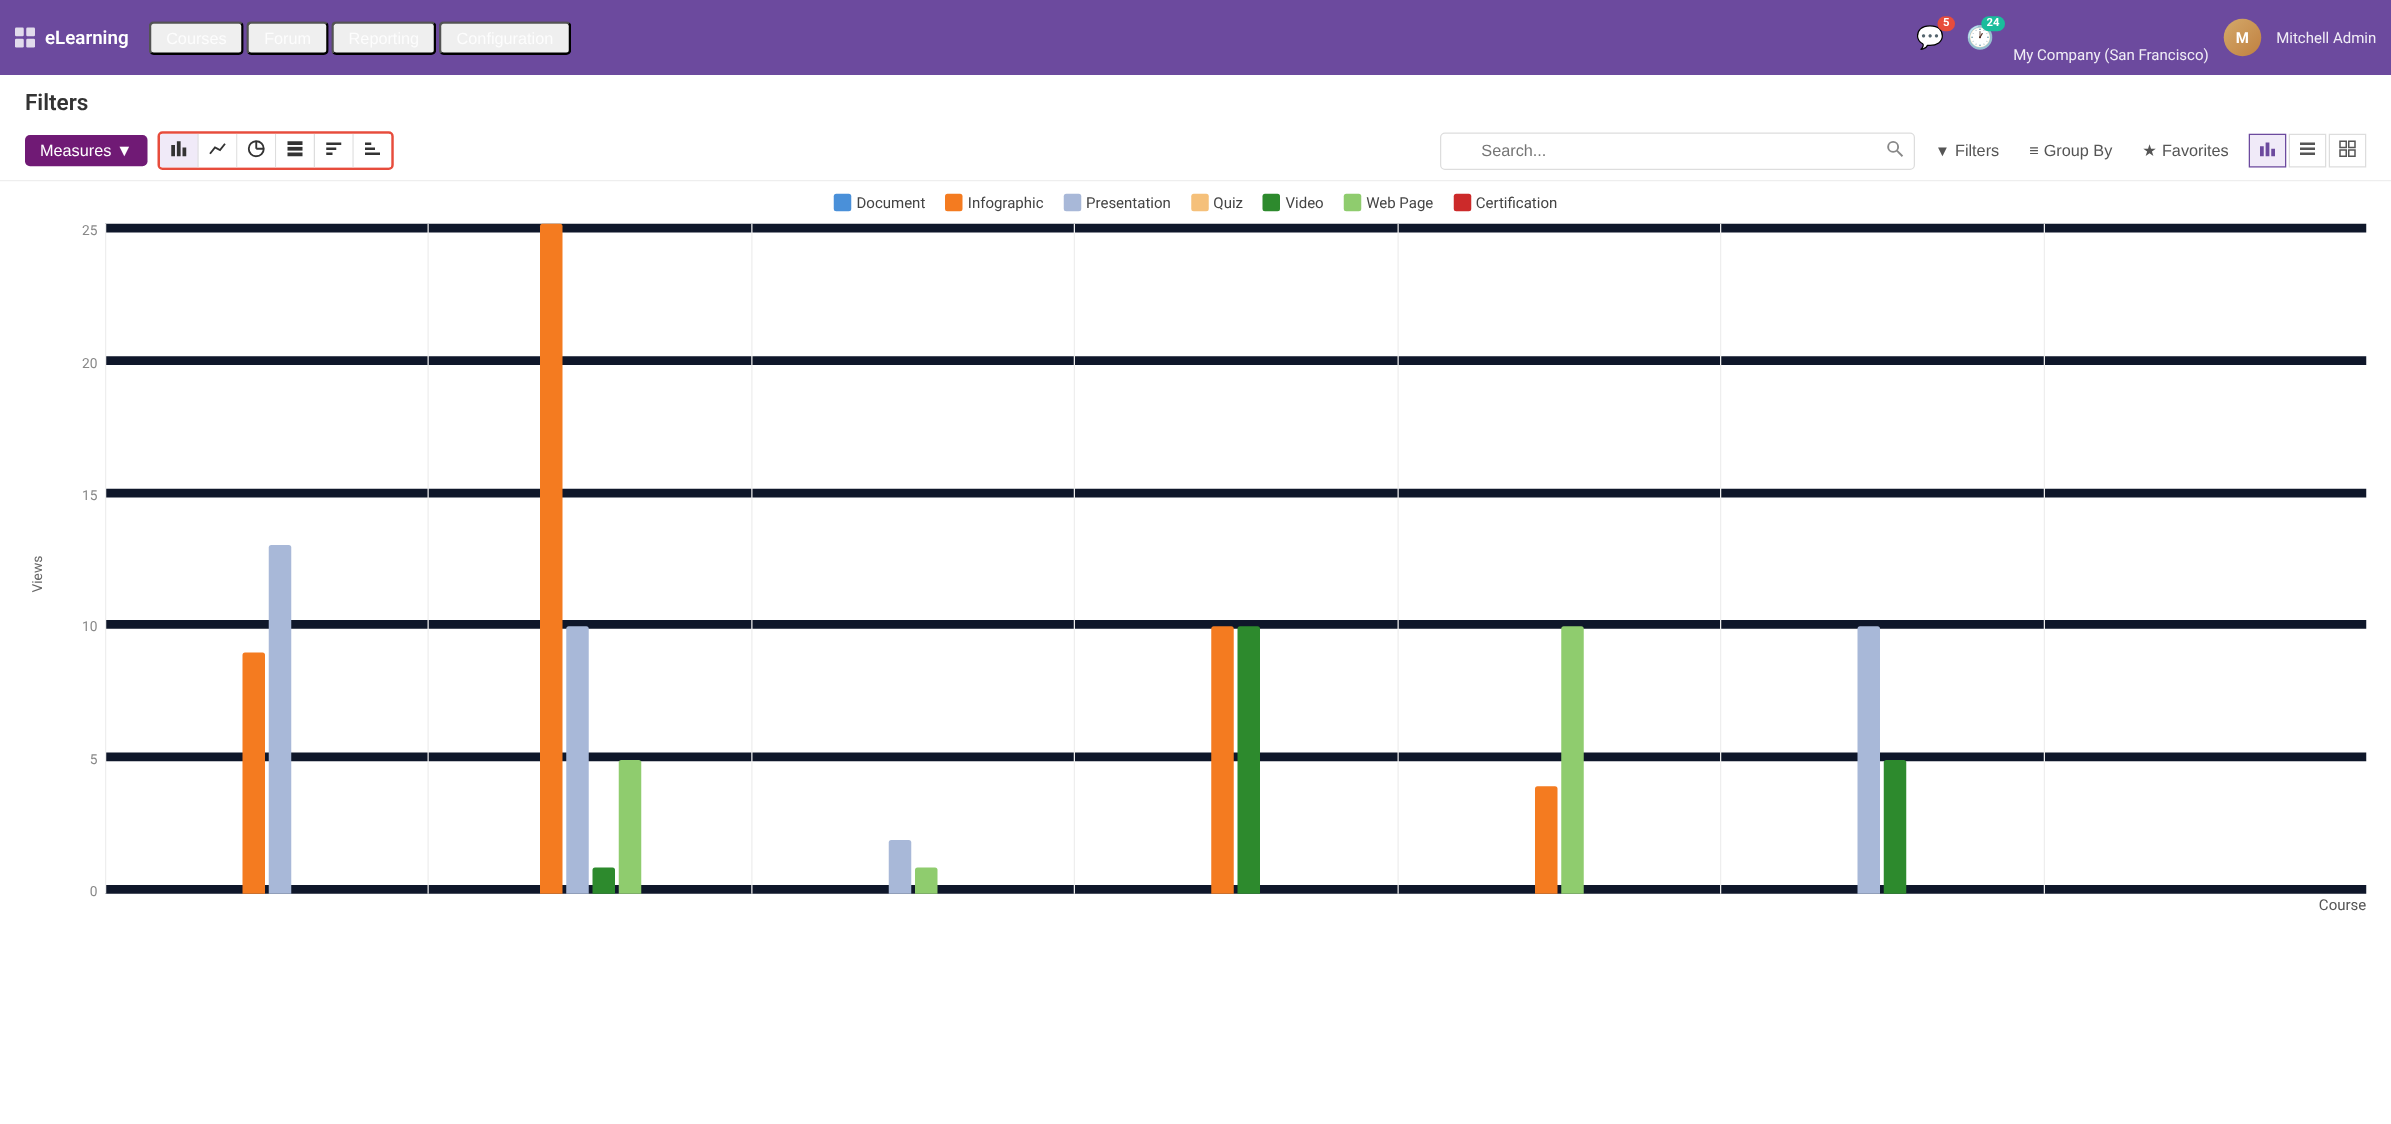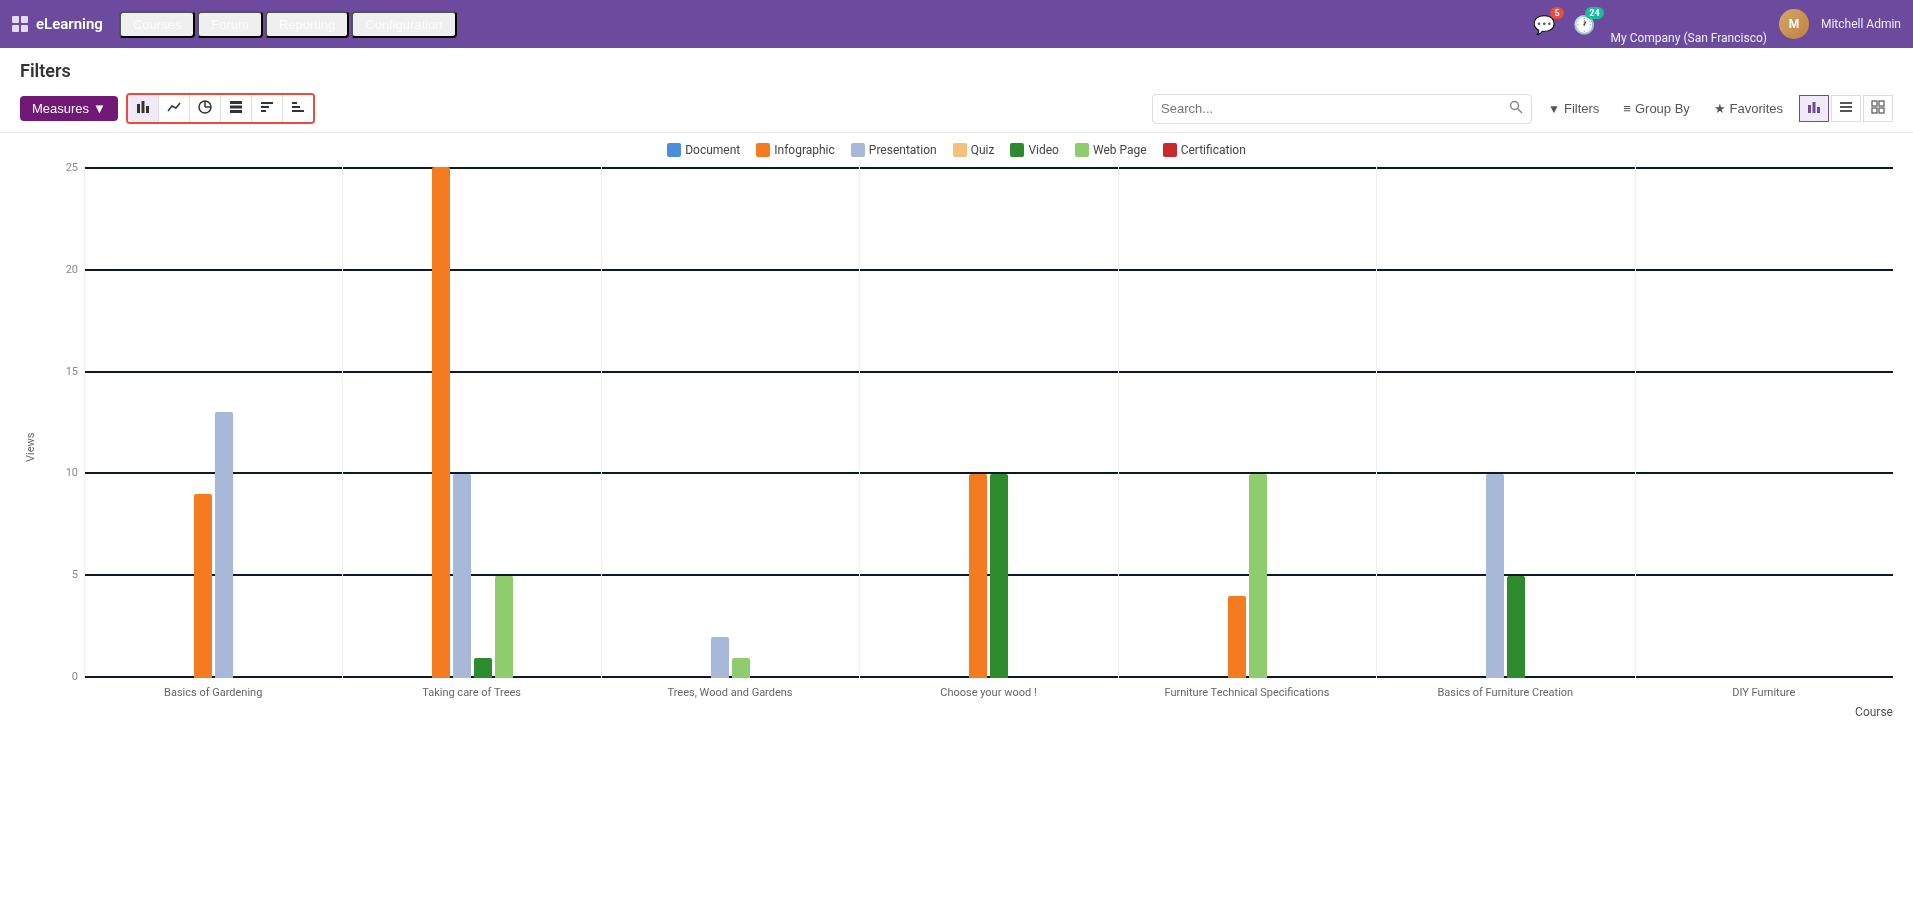--- a/index.html
+++ b/index.html
@@ -2,21 +2,21 @@
 <html><head>
   <meta charset="utf-8">
   <style>
     * { box-sizing: border-box; margin: 0; padding: 0; }
     body { font-family: -apple-system, BlinkMacSystemFont, 'Segoe UI', Roboto, sans-serif; background: #fff; font-size: 13px; }
 
     
     .topnav {
       background: #6c4a9e;
       color: #fff;
-      height: 48px;
+      height: 60px;
       display: flex;
       align-items: center;
       padding: 0 12px;
       gap: 0;
     }
     .topnav-logo {
       display: flex; align-items: center; gap: 8px; margin-right: 16px;
     }
     .topnav-logo-grid { display: grid; grid-template-columns: 1fr 1fr; gap: 2px; width: 16px; height: 16px; }
     .topnav-logo-grid span { background: rgba(255,255,255,0.8); border-radius: 1px; }
@@ -133,21 +133,21 @@
       position: relative;
     }
     .grid-lines {
       position: absolute;
       top: 0; left: 40px; right: 0; bottom: 0;
       display: flex;
       flex-direction: column;
       justify-content: space-between;
     }
     .grid-line {
-      border-top: 2px solid #0f172a;
+      border-top: 7px solid #0f172a;
       width: 100%;
       position: relative;
       text-decoration: underline;
     }
     .grid-label {
       position: absolute;
       left: -38px;
       top: -8px;
       font-size: 11px;
       color: #888;
@@ -286,21 +286,21 @@
       <svg width="14" height="14" viewBox="0 0 14 14">
           <rect x="1" y="2" width="5" height="2" fill="#333"></rect>
           <rect x="1" y="6" width="8" height="2" fill="#333"></rect>
           <rect x="1" y="10" width="12" height="2" fill="#333"></rect>
         </svg>
     </button>
   </div>
 
   <div style="flex:1"></div>
 
-  <div class="search-box" style="margin-left:auto;">
+  <div class="search-box" style="margin-left:auto;padding-left:24px;">
     <input class="search-input" type="text" placeholder="Search..." style="">
     <button class="search-btn">
       <svg width="14" height="14" viewBox="0 0 14 14">
           <circle cx="5.5" cy="5.5" r="4" fill="none" stroke="#888" stroke-width="1.5"></circle>
           <line x1="8.5" y1="8.5" x2="13" y2="13" stroke="#888" stroke-width="1.5"></line>
         </svg>
     </button>
   </div>
 
   <button class="filter-btn">
@@ -420,25 +420,16 @@
               <div class="bar" title="Infographic: 4" style="height: 16%; background: rgb(244, 123, 32);"></div>
               <div class="bar" title="Web Page: 10" style="height: 40%; background: rgb(143, 204, 110);"></div>
             </div>
             <div class="course-group">
               <div class="bar" title="Presentation: 10" style="height: 40%; background: rgb(168, 184, 216);"></div>
               <div class="bar" title="Video: 5" style="height: 20%; background: rgb(45, 138, 45);"></div>
             </div>
             <div class="course-group"></div>
           </div>
         </div>
-      <div class="x-axis" id="x-axis">
-          <div class="x-label">Basics of Gardening</div>
-          <div class="x-label">Taking care of Trees</div>
-          <div class="x-label">Trees, Wood and Gardens</div>
-          <div class="x-label">Choose your wood !</div>
-          <div class="x-label">Furniture Technical Specifications</div>
-          <div class="x-label">Basics of Furniture Creation</div>
-          <div class="x-label">DIY Furniture</div>
-        </div>
       <div class="x-axis-title">Course</div>
     </div>
   </div>
 </div>
 
 </body></html>

